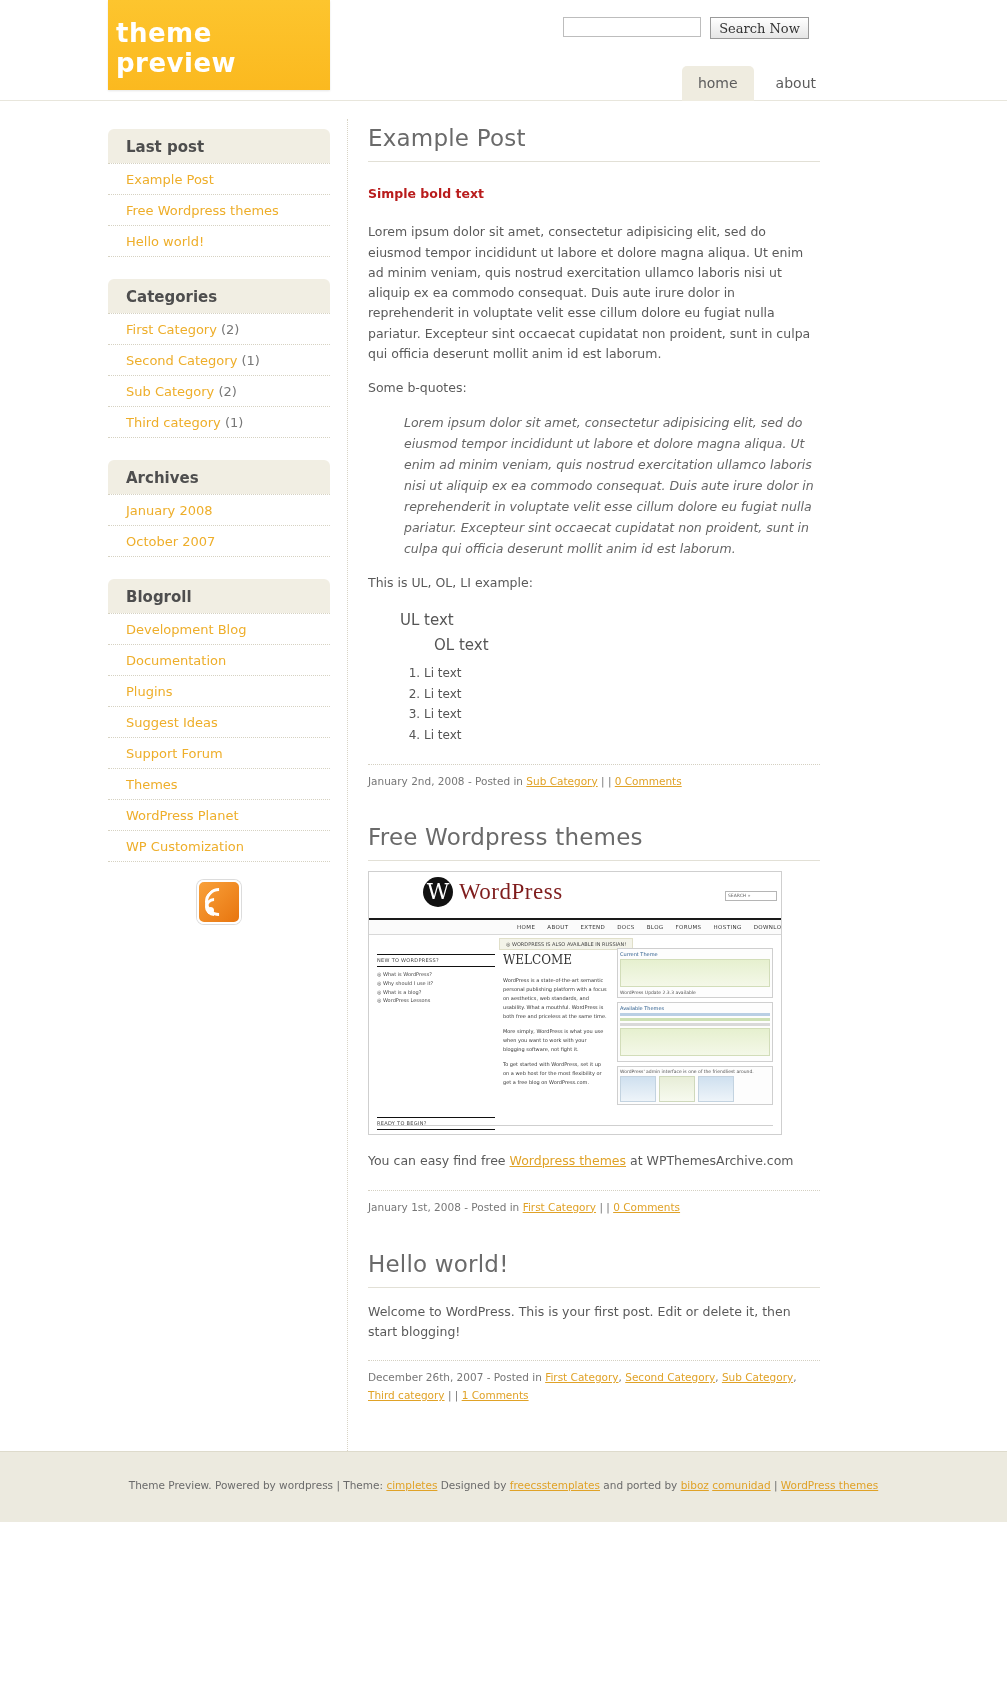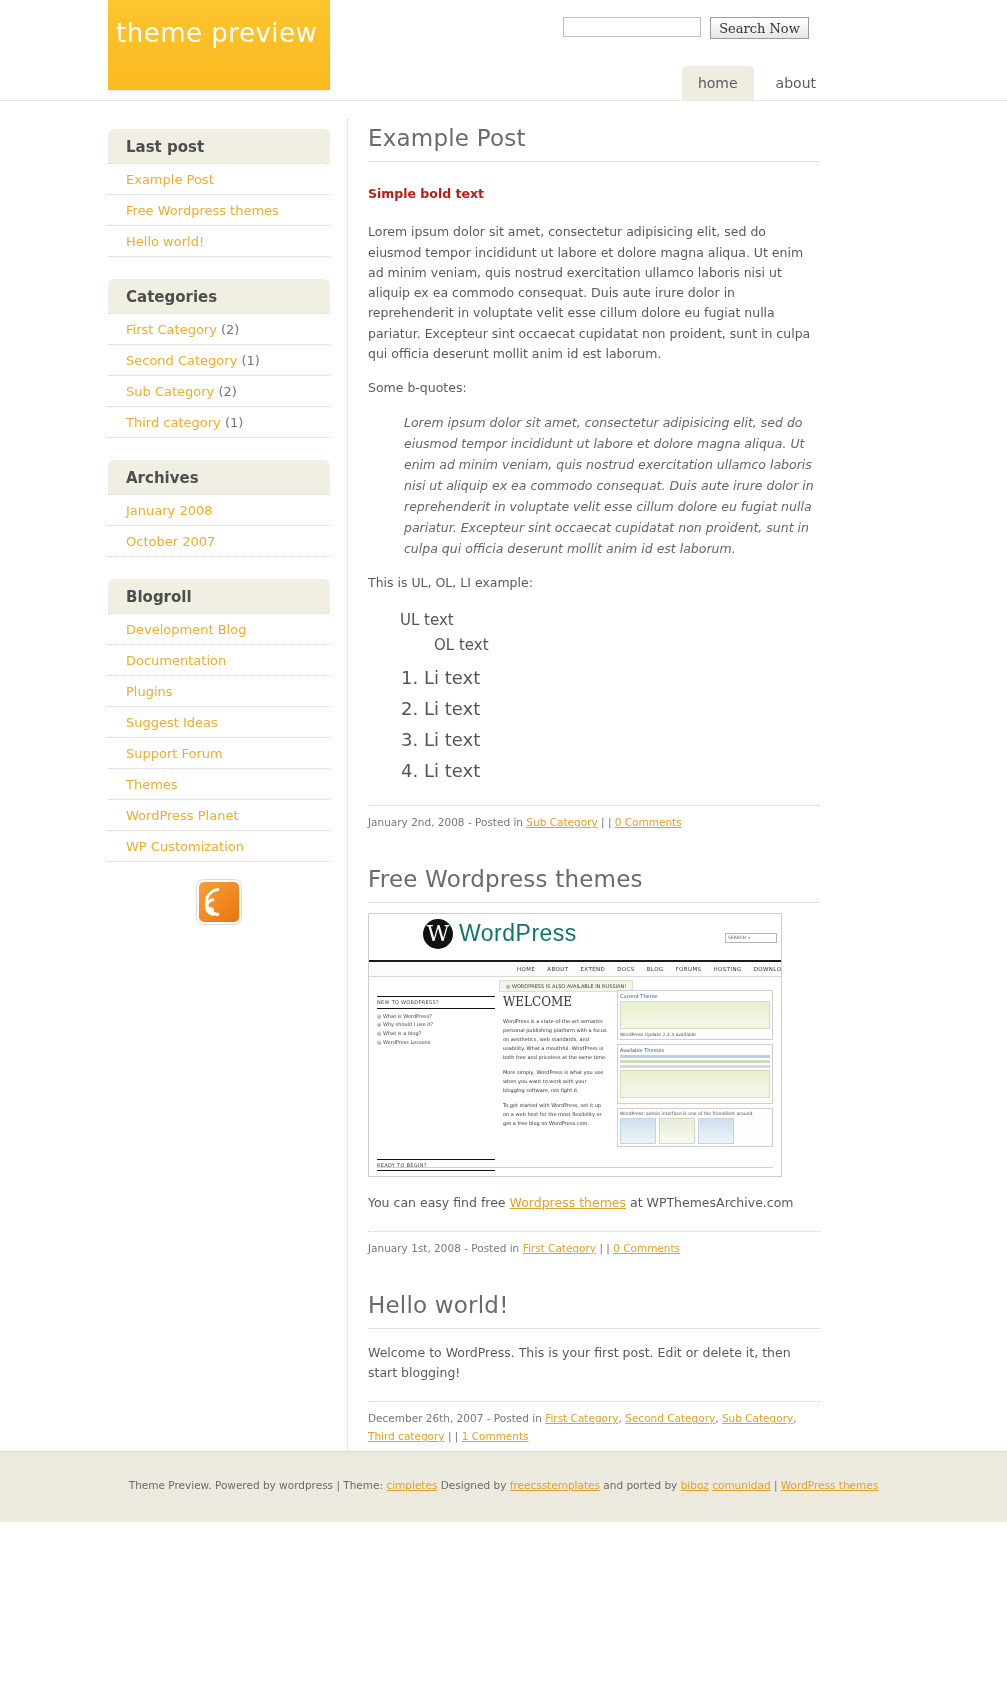--- a/index.html
+++ b/index.html
@@ -37,21 +37,21 @@
     background: linear-gradient(180deg, #fdc52e 0%, #fbb91f 100%);
     box-shadow: 0 1px 2px rgba(0,0,0,0.10);
   }
   .logo-text {
     position: absolute;
     left: 8px;
     top: 18px;
     font-size: 26px;
     color: #ffffff;
     letter-spacing: 0.5px;
-    font-weight: normal;
+    font-weight: bold;
   }
   .search-wrap {
     position: absolute;
     left: 563px;
     top: 17px;
     height: 22px;
   }
   .search-input {
     width: 128px;
     height: 18px;
@@ -244,21 +244,21 @@
   .ul-demo li { line-height: 1.72; font-size: 15px; }
   .ul-demo .inner {
     list-style: none;
     padding-left: 34px;
     margin: 0;
   }
   .ol-demo {
     margin: 0 0 6px 0;
     padding-left: 56px;
   }
-  .ol-demo li { line-height: 1.72; font-size: 18px; }
+  .ol-demo li { line-height: 1.72; font-size: 12px; }
   .post-meta {
     font-size: 10.5px;
     color: #777;
     border-top: 1px dotted #d4d0c2;
     padding-top: 8px;
     margin-top: 18px;
     line-height: 1.7;
   }
   .post-meta a {
     color: #e0a227;
@@ -293,23 +293,23 @@
     width: 30px; height: 30px;
     border-radius: 50%;
     background: #111;
     color: #fff;
     font-family: "DejaVu Serif", "Liberation Serif", serif;
     font-size: 22px;
     text-align: center;
     line-height: 30px;
   }
   .wp-logo .wtxt {
-    font-family: Liberation Sans, sans-serif;
+    font-family: Liberation Serif, serif;
     font-size: 23px;
-    color: #0f766e;
+    color: #7f1d1d;
     margin-left: 6px;
     letter-spacing: 0.5px;
   }
   .shot-nav {
     height: 14px;
     background: #fbfbfb;
     border-bottom: 1px solid #d8d8d8;
     position: relative;
     font-size: 5.5px;
     color: #333;

